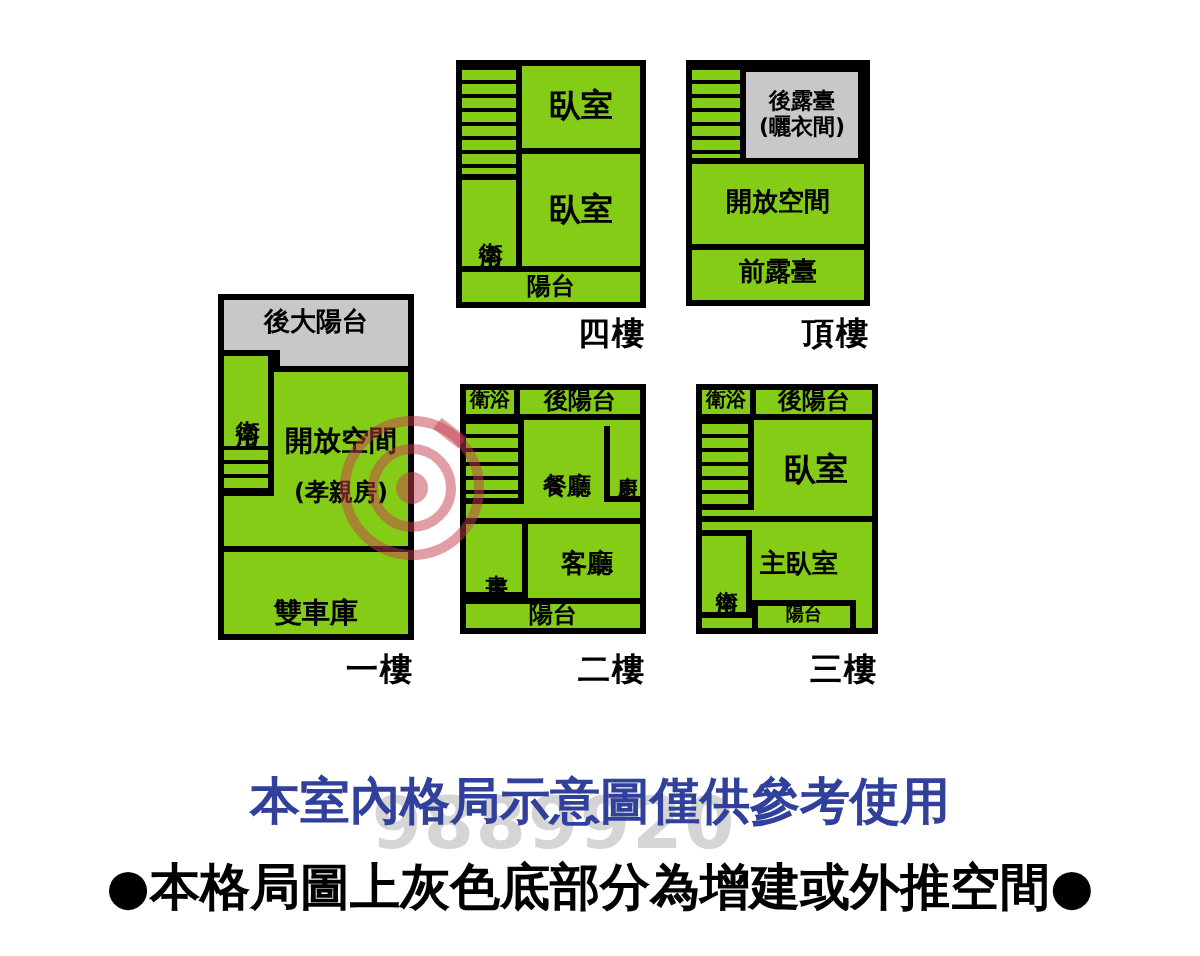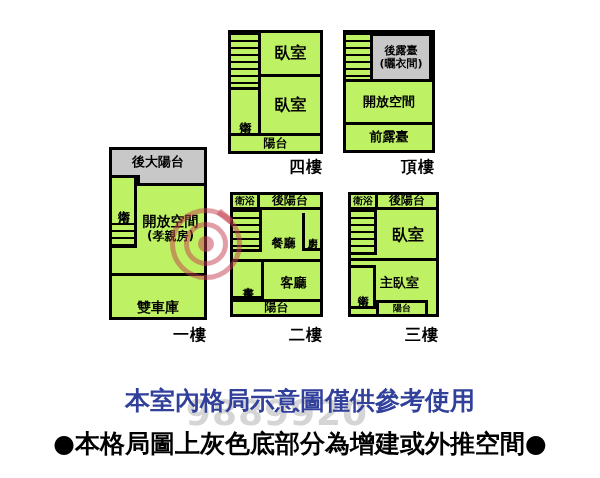--- a/index.html
+++ b/index.html
@@ -1,20 +1,20 @@
 <!DOCTYPE html>
 <html><head>
 <meta charset="utf-8">
 <style>
   html,body{margin:0;padding:0;background:#fff;}
   #canvas{
     position:relative;width:600px;height:478px;background:#ffffff;overflow:hidden;
     font-family:"DejaVu Sans",sans-serif;color:#000;
   }
-  .plan{position:absolute;border:3px solid #000;background:#bef264;box-sizing:border-box;}
+  .plan{position:absolute;border:3px solid #000;background:#84cc16;box-sizing:border-box;}
   .room{
     position:absolute;box-sizing:border-box;display:flex;align-items:center;justify-content:center;
     font-weight:bold;text-align:center;line-height:1.15;color:#000;
   }
   .vtext{writing-mode:vertical-rl;text-orientation:upright;letter-spacing:1px;}
   .stairs{
     background-image:repeating-linear-gradient(to bottom,#000 0,#000 2px,transparent 2px,transparent 7px);
   }
   .gray{background:#c8c8c8;}
   .floor-label{position:absolute;text-align:right;font-weight:bold;font-size:16px;letter-spacing:1px;}
@@ -47,21 +47,21 @@
   </div>
   <div class="floor-label" style="left:343px;top:157px;width:92px;">頂樓</div>
 
   <div class="plan" style="left:109px;top:147px;width:98px;height:173px;">
 
     <div class="room gray" style="left:0;top:0;width:92px;height:25px;font-size:13px;">後大陽台</div>
     <div class="room gray" style="left:25px;top:25px;width:67px;height:11px;border-left:3px solid #000;border-bottom:3px solid #000;"></div>
     <div class="room vtext" style="left:0;top:25px;width:25px;height:48px;border-top:3px solid #000;border-right:3px solid #000;font-size:12px;">衛浴</div>
     <div class="room stairs" style="left:0;top:73px;width:25px;height:25px;border-right:3px solid #000;border-bottom:3px solid #000;"></div>
     <div class="room" style="left:25px;top:63px;width:67px;height:16px;font-size:14px;">開放空間</div>
-    <div class="room" style="left:25px;top:80px;width:67px;height:14px;font-size:12px;">(孝親房)</div>
+    <div class="room" style="left:25px;top:90px;width:67px;height:14px;font-size:12px;">(孝親房)</div>
     <div class="divider-h" style="left:0;top:123px;width:92px;height:3px;"></div>
     <div class="room" style="left:0;top:149px;width:92px;height:16px;font-size:14px;">雙車庫</div>
   </div>
   <div class="floor-label" style="left:109px;top:325px;width:98px;">一樓</div>
 
   <div class="plan" style="left:230px;top:192px;width:93px;height:125px;">
     <div class="room" style="left:0;top:0;width:27px;height:15px;border-right:3px solid #000;border-bottom:3px solid #000;font-size:10px;">衛浴</div>
     <div class="room" style="left:27px;top:0;width:60px;height:15px;border-bottom:3px solid #000;font-size:12px;">後陽台</div>
     <div class="room stairs" style="left:0;top:15px;width:29px;height:42px;border-right:3px solid #000;border-bottom:3px solid #000;"></div>
     <div class="room vtext" style="left:69px;top:18px;width:18px;height:38px;border-left:3px solid #000;border-bottom:3px solid #000;font-size:10px;">廚房</div>

